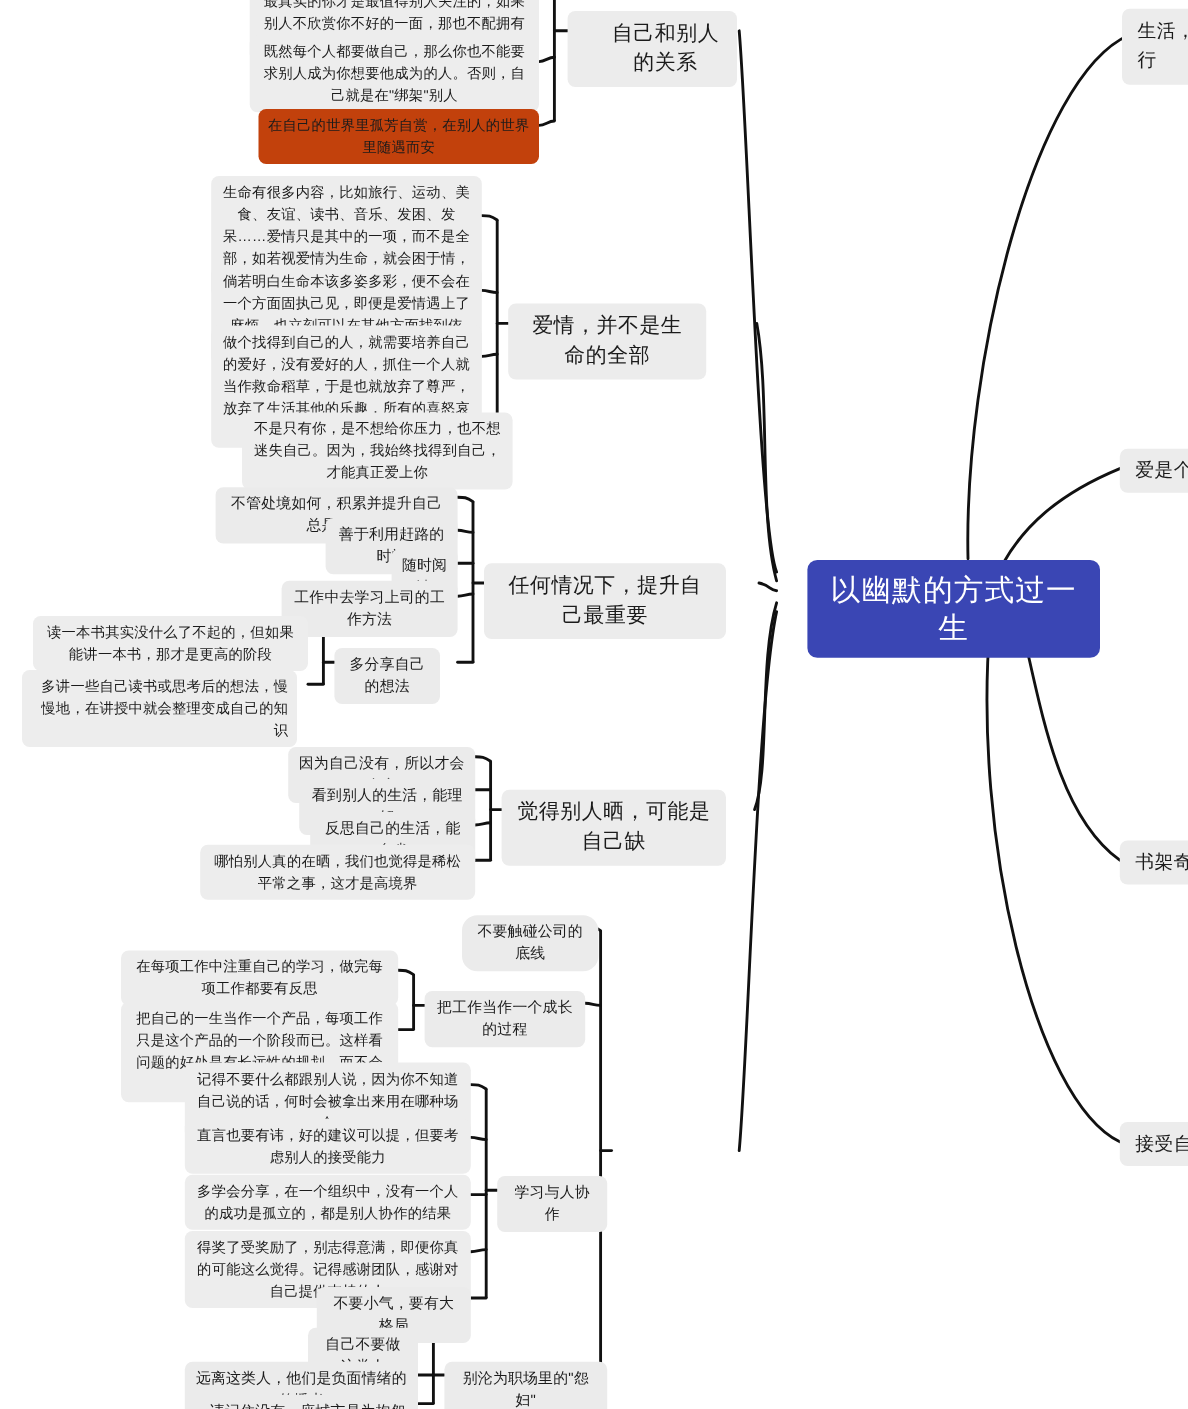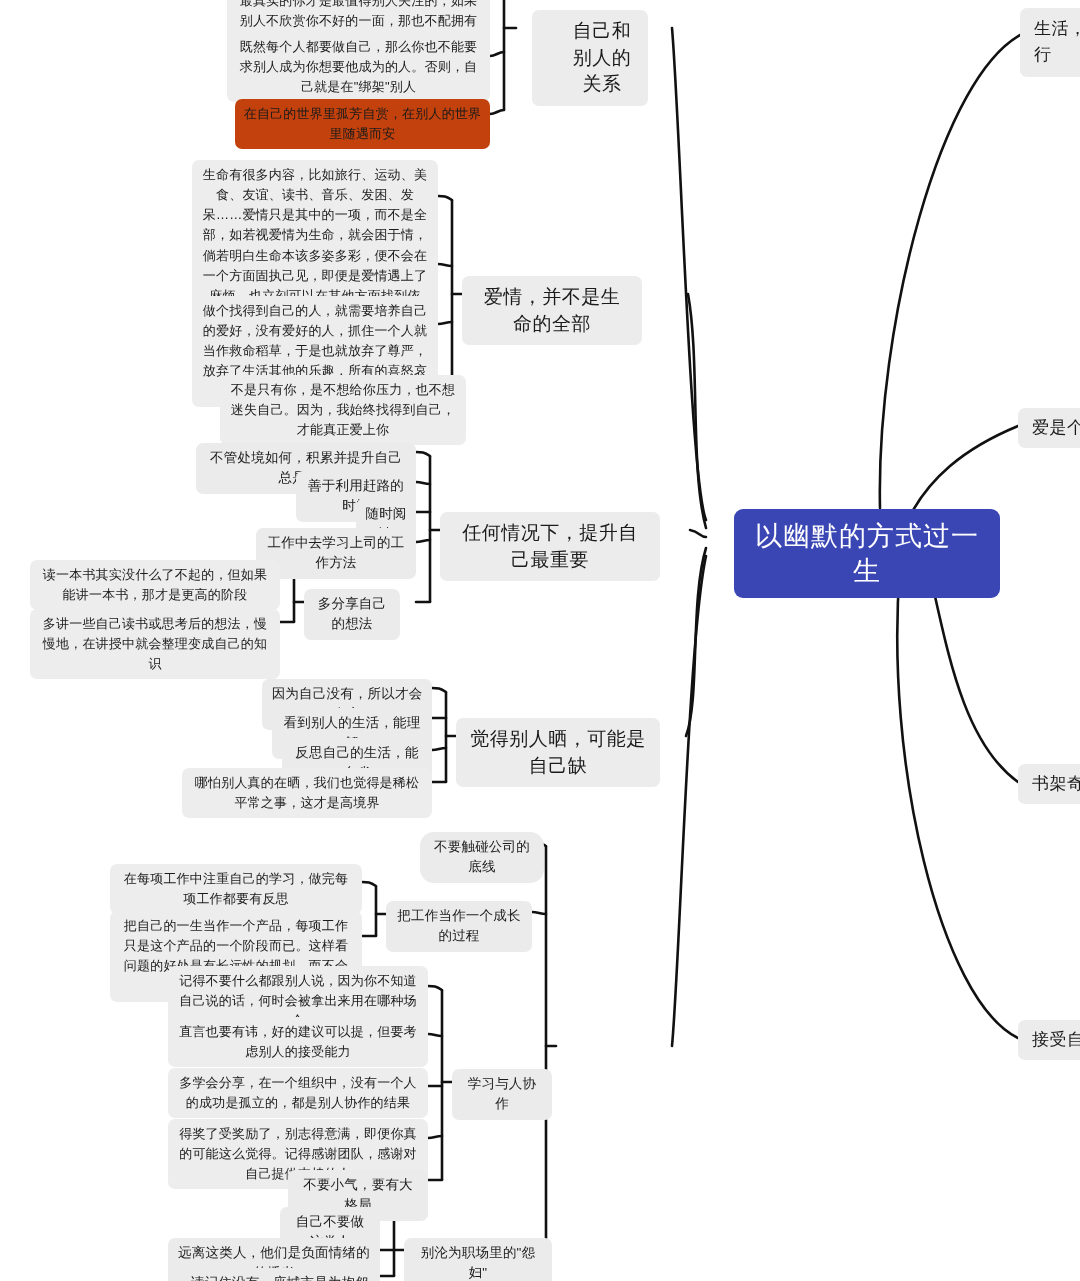--- a/index.html
+++ b/index.html
@@ -145,21 +145,21 @@
       <path d="M404,1250 L394,1250"></path>
       <path d="M394,1250 L394,1220 M394,1250 L394,1276" stroke-linecap="butt"></path>
       <path d="M394,1220 C388,1216 386,1216 380,1216"></path>
       <path d="M394,1250 L380,1250"></path>
       <path d="M394,1276 C388,1276 386,1276 380,1276"></path>
     </g>
   </svg>
 
   <div class="node root" style="left:734px;top:509px;width:266px;">以幽默的方式过一生</div>
 
-  <div class="node main" style="left:532px;top:10px;width:116px;padding-left:38px;">自己和别人的关系</div>
+  <div class="node main" style="left:516px;top:10px;width:154px;padding-left:38px;">自己和别人的关系</div>
 
   <div class="node leaf clipped" style="left:227px;top:-14px;width:263px;">最真实的你才是最值得别人关注的，如果别人不欣赏你不好的一面，那也不配拥有你好的一面</div>
   <div class="node leaf" style="left:227px;top:32px;width:263px;">既然每个人都要做自己，那么你也不能要求别人成为你想要他成为的人。否则，自己就是在"绑架"别人</div>
   <div class="node leaf hl" style="left:235px;top:99px;width:255px;">在自己的世界里孤芳自赏，在别人的世界里随遇而安</div>
 
   <div class="node main" style="left:462px;top:276px;width:180px;">爱情，并不是生命的全部</div>
 
   <div class="node leaf" style="left:192px;top:160px;width:246px;">生命有很多内容，比如旅行、运动、美食、友谊、读书、音乐、发困、发呆……爱情只是其中的一项，而不是全部，如若视爱情为生命，就会困于情，变得敏感而脆弱。</div>
   <div class="node leaf" style="left:192px;top:241px;width:246px;">倘若明白生命本该多姿多彩，便不会在一个方面固执己见，即便是爱情遇上了麻烦，也立刻可以在其他方面找到依托，而不至于觉得活不下去</div>
   <div class="node leaf" style="left:192px;top:296px;width:246px;">做个找得到自己的人，就需要培养自己的爱好，没有爱好的人，抓住一个人就当作救命稻草，于是也就放弃了尊严，放弃了生活其他的乐趣，所有的喜怒哀乐就此在一个人身上寿终正寝</div>
@@ -167,21 +167,21 @@
 
   <div class="node main" style="left:440px;top:512px;width:220px;">任何情况下，提升自己最重要</div>
 
   <div class="node sub" style="left:196px;top:443px;width:220px;">不管处境如何，积累并提升自己总是没错</div>
   <div class="node sub" style="left:296px;top:471px;width:120px;">善于利用赶路的时间</div>
   <div class="node sub" style="left:356px;top:499px;width:60px;">随时阅读</div>
   <div class="node sub" style="left:256px;top:528px;width:160px;">工作中去学习上司的工作方法</div>
   <div class="node sub" style="left:304px;top:589px;width:96px;">多分享自己的想法</div>
 
   <div class="node leaf" style="left:30px;top:560px;width:250px;">读一本书其实没什么了不起的，但如果能讲一本书，那才是更高的阶段</div>
-  <div class="node leaf" style="left:30px;top:609px;width:250px;">多讲一些自己读书或思考后的想法，慢慢地，在讲授中就会整理变成自己的知识</div>
+  <div class="node leaf" style="left:20px;top:609px;width:250px;text-align:right;">多讲一些自己读书或思考后的想法，慢慢地，在讲授中就会整理变成自己的知识</div>
 
   <div class="node main" style="left:456px;top:718px;width:204px;">觉得别人晒，可能是自己缺</div>
 
   <div class="node sub" style="left:262px;top:679px;width:170px;">因为自己没有，所以才会在意</div>
   <div class="node sub" style="left:272px;top:708px;width:160px;">看到别人的生活，能理解</div>
   <div class="node sub" style="left:282px;top:738px;width:150px;">反思自己的生活，能自省</div>
   <div class="node leaf" style="left:182px;top:768px;width:250px;">哪怕别人真的在晒，我们也觉得是稀松平常之事，这才是高境界</div>
 
 
   <div class="node sub" style="left:420px;top:832px;width:124px;border-radius:14px;">不要触碰公司的底线</div>

